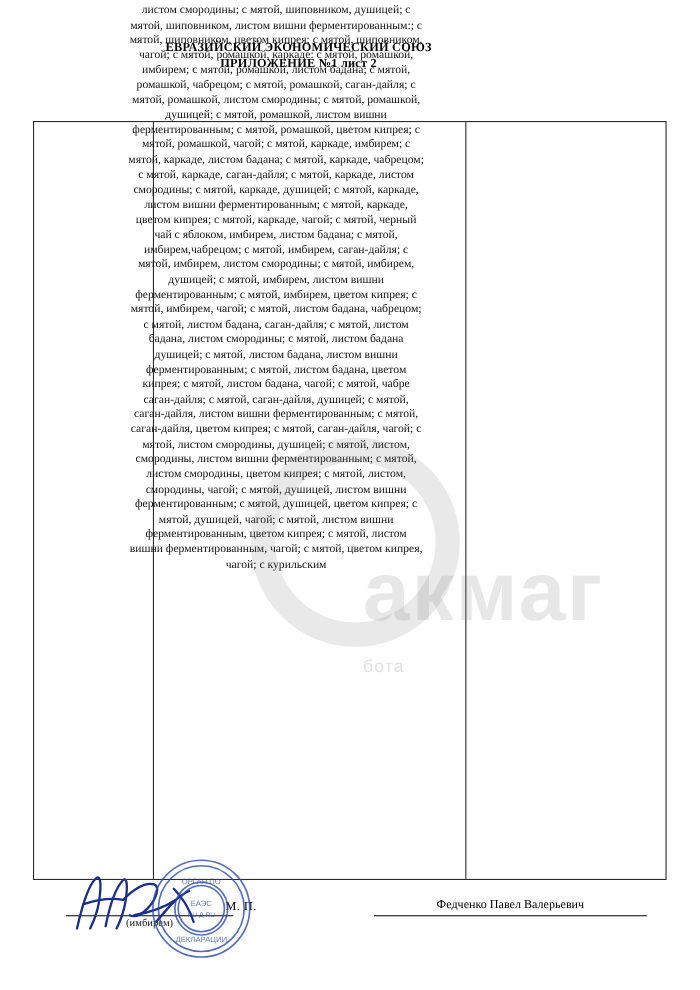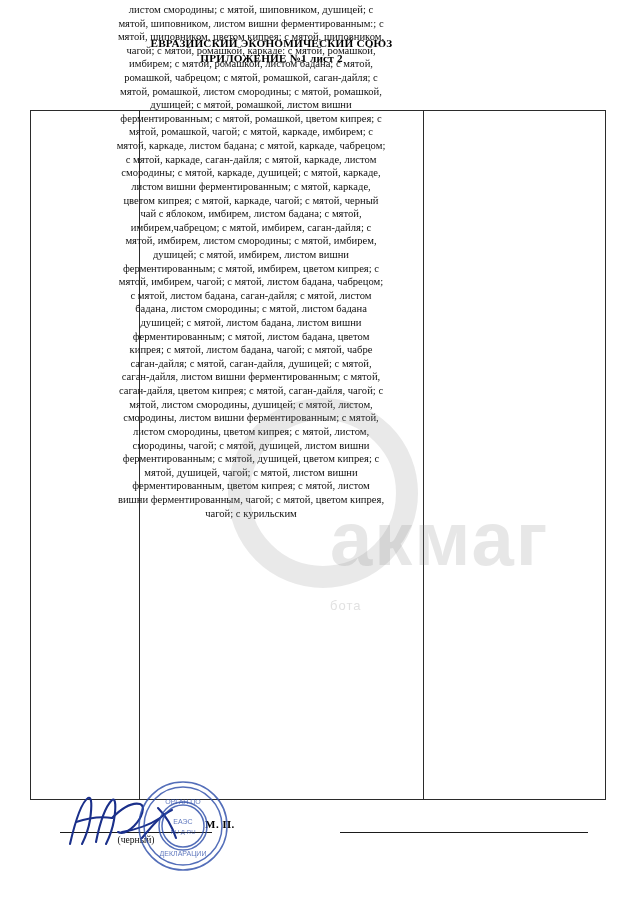--- a/index.html
+++ b/index.html
@@ -68,21 +68,21 @@
     font-weight: bold;
     color: rgba(120,120,120,0.18);
     letter-spacing: 2px;
     white-space: nowrap;
   }
   .wm-sub {
     position: absolute;
     left: 330px;
     top: 598px;
     font-family: "Liberation Sans", sans-serif;
-    font-size: 13px;
+    font-size: 16px;
     color: rgba(120,120,120,0.22);
     letter-spacing: 1px;
     white-space: nowrap;
   }
 
   
   .table {
     position: absolute;
     left: 30px;
     top: 110px;
@@ -143,21 +143,21 @@
     color: #111;
   }
   .sig-caption.left { left: 60px; top: 34px; width: 152px; }
   .sig-caption.right { left: 340px; top: 34px; width: 248px; }
 
   .mp-label {
     position: absolute;
     left: 205px;
     top: 18px;
     font-size: 11px;
-    font-weight: bold;
+    font-weight: normal;
     letter-spacing: 0.5px;
   }
   .applicant-name {
     position: absolute;
     left: 340px;
     top: 16px;
     width: 248px;
     text-align: center;
     font-size: 11px;
   }
@@ -224,20 +224,21 @@
       </g>
       <g fill="#2a4ba8" opacity="0.75">
         <text x="48" y="26" font-size="7" text-anchor="middle" font-family="'Liberation Sans', sans-serif">ОРГАН ПО</text>
         <text x="48" y="46" font-size="7" text-anchor="middle" font-family="'Liberation Sans', sans-serif">ЕАЭС</text>
         <text x="48" y="56" font-size="6" text-anchor="middle" font-family="'Liberation Sans', sans-serif">RU Д-RU</text>
         <text x="48" y="78" font-size="7" text-anchor="middle" font-family="'Liberation Sans', sans-serif">ДЕКЛАРАЦИИ</text>
       </g>
     </svg>
 
     <div class="sig-line left"></div>
-    <div class="sig-caption left">(черный)</div>
+    <div class="sig-caption left">(имбирем)</div>
 
     <div class="mp-label">М. П.</div>
 
+    <div class="applicant-name">Федченко Павел Валерьевич</div>
     <div class="sig-line right"></div>
   </div>
 
 </div>
 
 </body></html>

